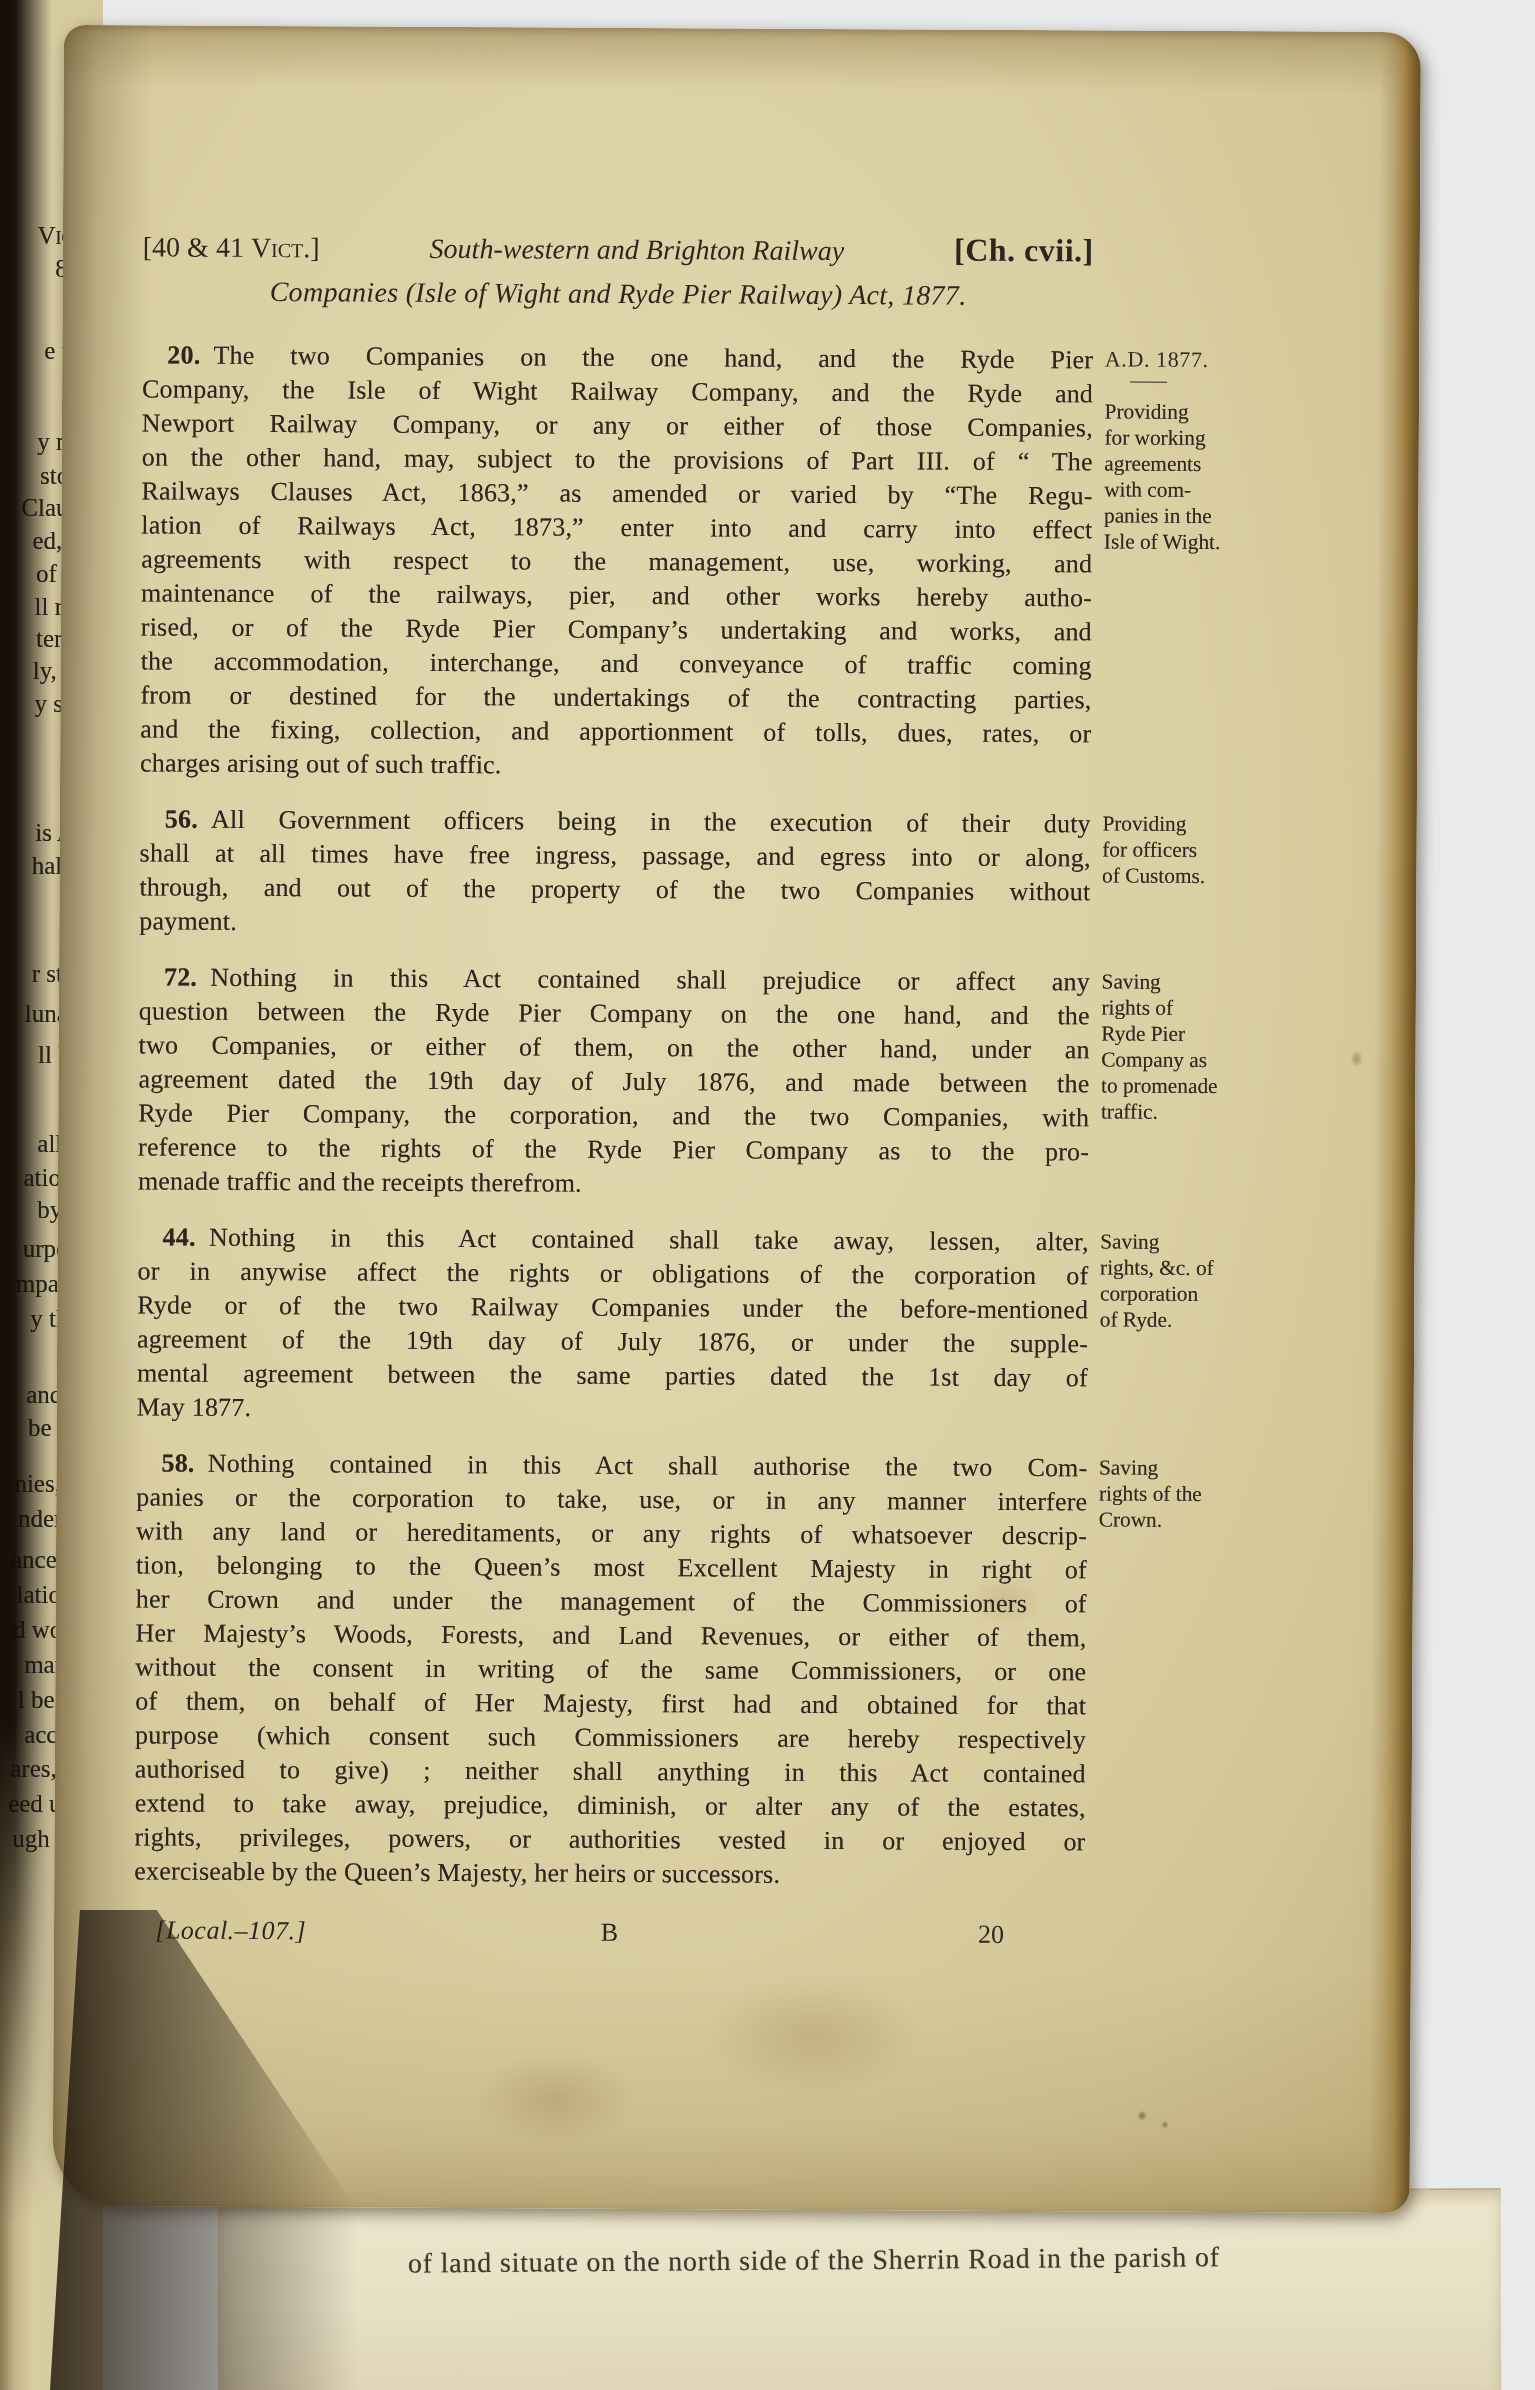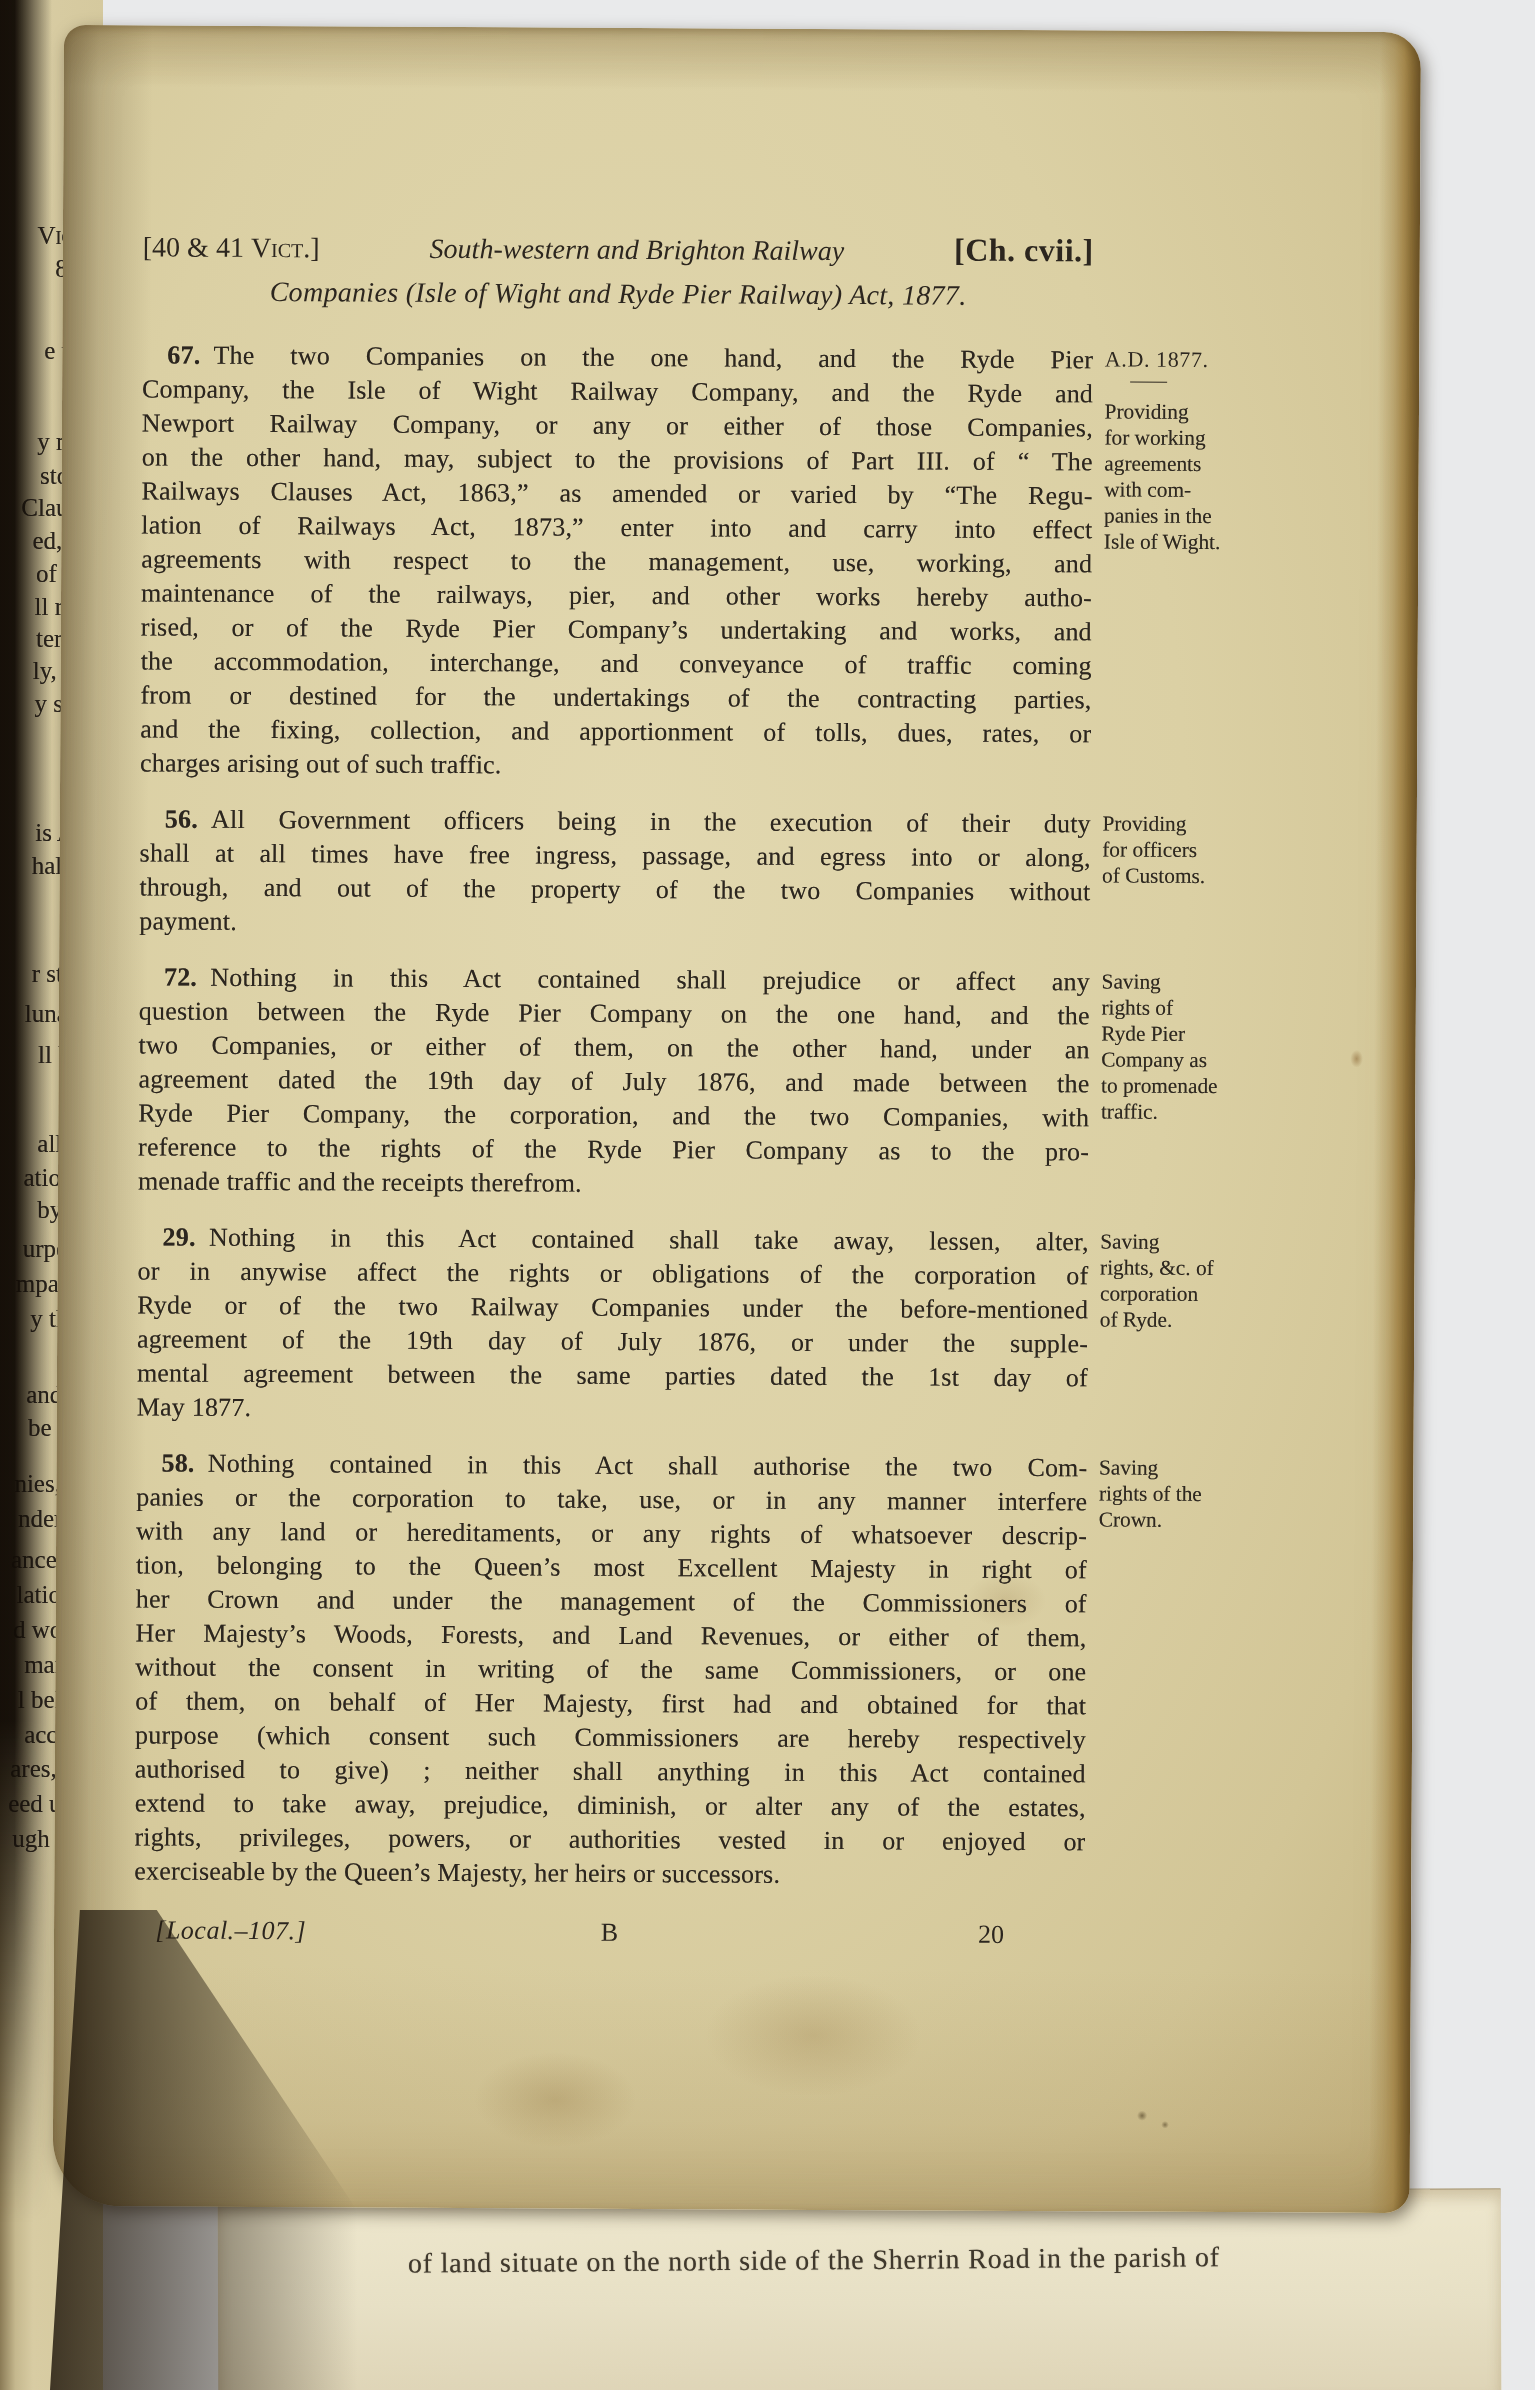--- a/index.html
+++ b/index.html
@@ -177,21 +177,21 @@
           <span><span>[40 &amp; 41</span>&nbsp;<span class="sc">Vict.]</span></span>
           <span class="it">South-western and Brighton Railway</span>
           <span class="chap">[Ch. cvii.]</span>
         </div>
         <div class="hdr-l2">Companies (Isle of Wight and Ryde Pier Railway) Act, 1877.</div>
       </div>
 
       <div>
           <div class="sec">
             <div class="para">
-              <div class="line first"><b class="secnum">67.</b> The two Companies on the one hand, and the Ryde Pier</div>
+              <div class="line first"><b class="secnum">20.</b> The two Companies on the one hand, and the Ryde Pier</div>
               <div class="line">Company, the Isle of Wight Railway Company, and the Ryde and</div>
               <div class="line">Newport Railway Company, or any or either of those Companies,</div>
               <div class="line">on the other hand, may, subject to the provisions of Part III. of “ The</div>
               <div class="line">Railways Clauses Act, 1863,” as amended or varied by “The Regu-</div>
               <div class="line">lation of Railways Act, 1873,” enter into and carry into effect</div>
               <div class="line">agreements with respect to the management, use, working, and</div>
               <div class="line">maintenance of the railways, pier, and other works hereby autho-</div>
               <div class="line">rised, or of the Ryde Pier Company’s undertaking and works, and</div>
               <div class="line">the accommodation, interchange, and conveyance of traffic coming</div>
               <div class="line">from or destined for the undertakings of the contracting parties,</div>
@@ -236,21 +236,21 @@
               <div class="note-line">Saving</div>
               <div class="note-line">rights of</div>
               <div class="note-line">Ryde Pier</div>
               <div class="note-line">Company as</div>
               <div class="note-line">to promenade</div>
               <div class="note-line">traffic.</div>
             </div>
           </div>
           <div class="sec">
             <div class="para">
-              <div class="line first"><b class="secnum">29.</b> Nothing in this Act contained shall take away, lessen, alter,</div>
+              <div class="line first"><b class="secnum">44.</b> Nothing in this Act contained shall take away, lessen, alter,</div>
               <div class="line">or in anywise affect the rights or obligations of the corporation of</div>
               <div class="line">Ryde or of the two Railway Companies under the before-mentioned</div>
               <div class="line">agreement of the 19th day of July 1876, or under the supple-</div>
               <div class="line">mental agreement between the same parties dated the 1st day of</div>
               <div class="line lastline">May 1877.</div>
             </div>
             <div class="note">
               <div class="note-line">Saving</div>
               <div class="note-line">rights, &amp;c. of</div>
               <div class="note-line">corporation</div>

